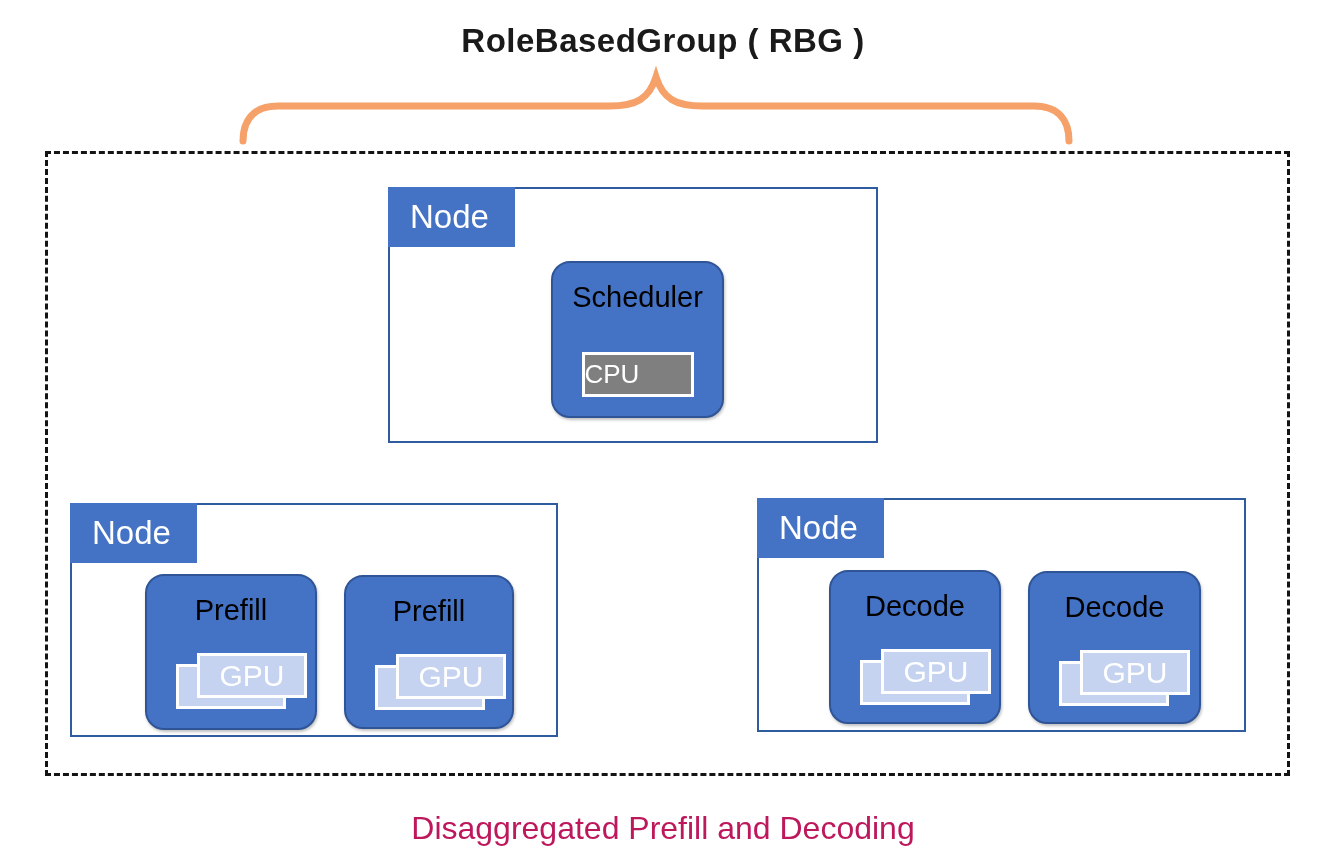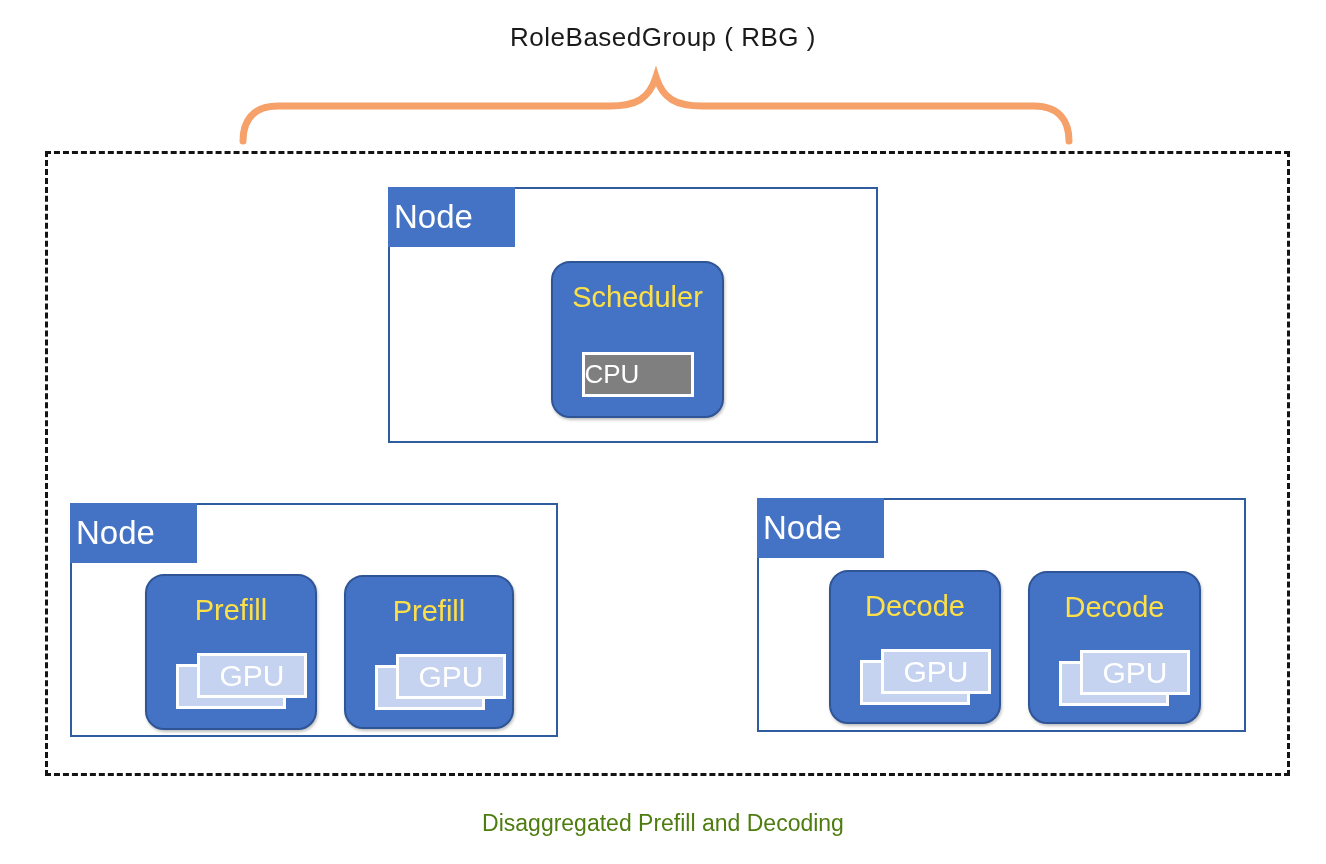--- a/index.html
+++ b/index.html
@@ -14,22 +14,22 @@
     height: 864px;
     background: #ffffff;
     overflow: hidden;
   }
   .diagram-title {
     position: absolute;
     top: 22px;
     left: 0;
     width: 100%;
     text-align: center;
-    font-size: 26px;
-    font-weight: 400;
+    font-size: 33px;
+    font-weight: 700;
     color: #1a1a1a;
     letter-spacing: 0.5px;
   }
   .brace-svg {
     position: absolute;
     left: 0;
     top: 0;
     width: 1326px;
     height: 864px;
     pointer-events: none;
@@ -54,35 +54,35 @@
   .node-tab {
     position: absolute;
     left: -2px;
     top: -2px;
     width: 127px;
     height: 60px;
     background: #4472C4;
     color: #ffffff;
     font-size: 33px;
     line-height: 60px;
-    padding-left: 6px;
+    padding-left: 22px;
     box-sizing: border-box;
   }
   .role-box {
     position: absolute;
     background: #4472C4;
     border: 2px solid #2F5597;
     border-radius: 19px;
     box-sizing: border-box;
     box-shadow: 1px 2px 3px rgba(0,0,0,0.25);
   }
   .role-label {
     text-align: center;
     margin-top: 18px;
-    color: #fde047;
+    color: #000000;
     font-size: 29px;
   }
   .role-scheduler { left: 161px; top: 72px;  width: 173px; height: 157px; }
   .role-p1 { left: 73px;  top: 69px; width: 172px; height: 156px; }
   .role-p2 { left: 272px; top: 70px; width: 170px; height: 154px; }
   .role-d1 { left: 70px;  top: 70px; width: 172px; height: 154px; }
   .role-d2 { left: 269px; top: 71px; width: 173px; height: 153px; }
   .cpu-chip {
     position: absolute;
     left: 50%;
@@ -119,22 +119,22 @@
     font-size: 30px;
     line-height: 39px;
     text-align: center;
   }
   .diagram-caption {
     position: absolute;
     top: 810px;
     left: 0;
     width: 100%;
     text-align: center;
-    font-size: 23px;
-    color: #4d7c0f;
+    font-size: 32px;
+    color: #be185d;
   }
 </style>
 </head>
 <body>
 
 <div class="canvas">
 
   <div class="diagram-title">RoleBasedGroup ( RBG )</div>
 
   <svg class="brace-svg" viewBox="0 0 1326 864" xmlns="http://www.w3.org/2000/svg">

